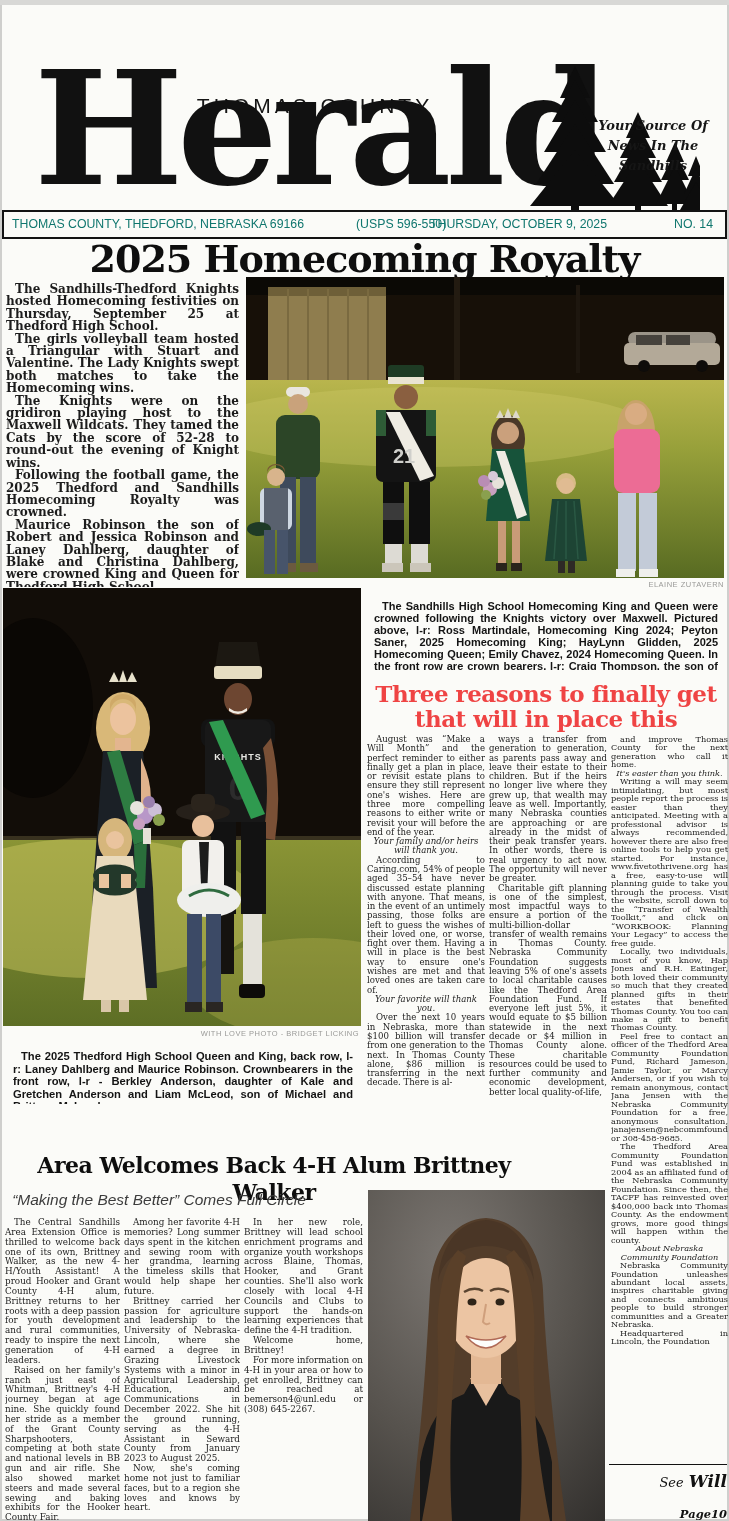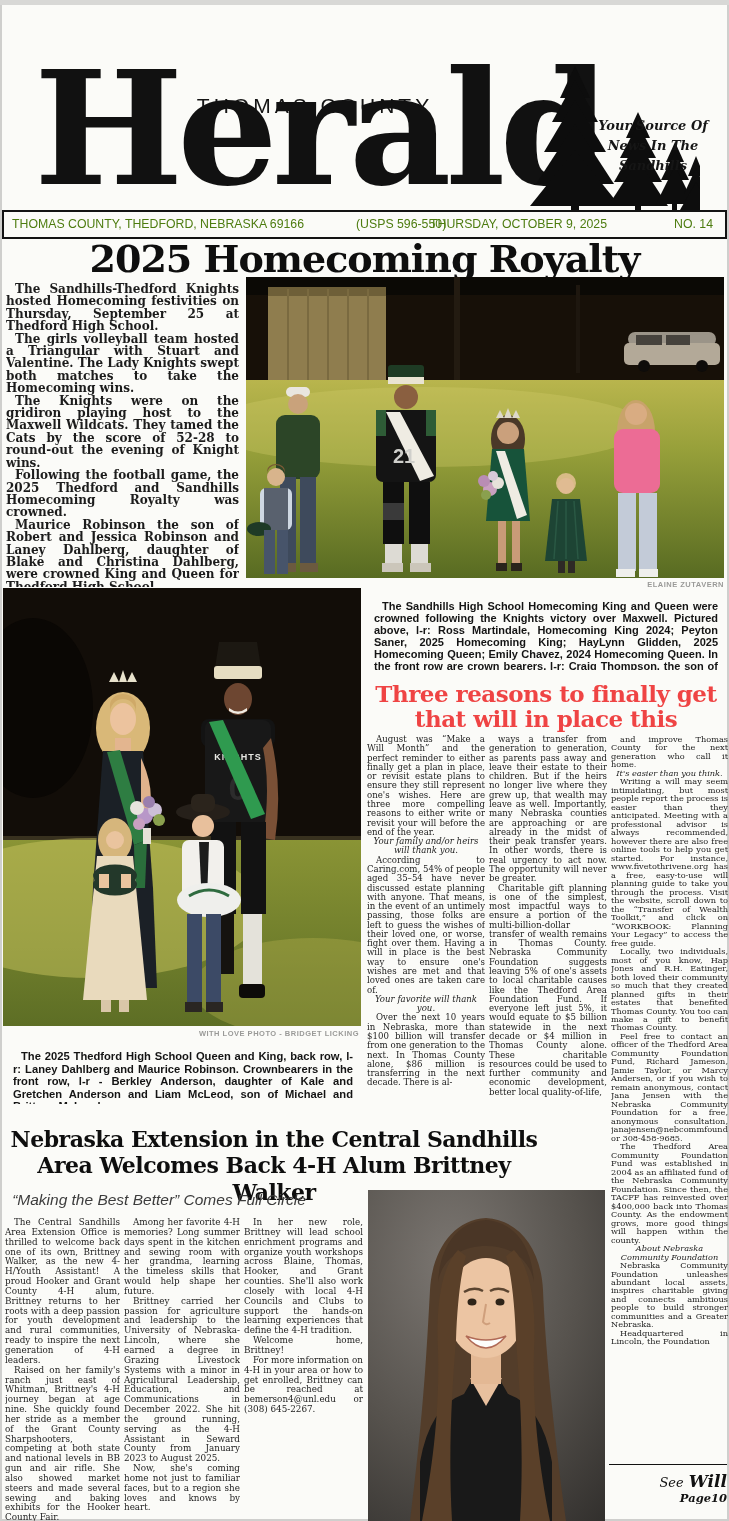--- a/index.html
+++ b/index.html
@@ -25,21 +25,21 @@
   .trees { position:absolute; left:520px; top:64px; width:180px; height:148px; }
   .tagline {
     position:absolute; left:582px; top:116px; width:142px; text-align:center;
     font-style:italic; font-weight:bold; font-size:13px; line-height:1.55; color:#161616;
   }
 
   
   .info-bar {
     position:absolute; left:2px; right:2px; top:210px; height:29px;
     border:2px solid #131313; box-sizing:border-box;
-    font-family:"Liberation Sans", sans-serif; font-size:12.3px; color:#4d7c0f;
+    font-family:"Liberation Sans", sans-serif; font-size:12.3px; color:#0f766e;
   }
   .info-bar span { position:absolute; top:5px; white-space:nowrap; }
   .info-left { left:8px; }
   .info-center { left:352px; }
   .info-date { right:118px; }
   .info-no { right:12px;margin-left:38px; }
 
   
   .main-headline {
     position:absolute; left:0; right:0; top:240px; text-align:center;
@@ -70,21 +70,21 @@
   .will-col2 { left:489px; width:118px; }
   .will-col3 { left:611px; width:117px; height:726px; font-size:8.2px; line-height:1.035; }
   .ext-col { top:1218px; height:303px; font-size:8.8px; line-height:1.12; }
   .ext-col1 { left:5px; width:115px; }
   .ext-col2 { left:124px; width:116px; }
   .ext-col3 { left:244px; width:119px; }
 
   
   .credit {
     position:absolute; text-align:right; font-family:"Liberation Sans", sans-serif;
-    font-size:7.5px; letter-spacing:0.5px; color:#9a9a98;font-weight:bold;
+    font-size:7.5px; letter-spacing:0.5px; color:#9a9a98;
   }
   .credit-top { left:366px; top:580px; width:358px; }
   .credit-left { left:3px; top:1029px; width:356px; }
   .caption {
     position:absolute; font-family:"Liberation Sans", sans-serif; font-weight:bold;
     text-align:justify; color:#141414; overflow:hidden;
   }
   .caption p { margin:8px; text-indent:8px; }
   .caption-top { left:366px; top:592px; width:360px; height:78px; font-size:11px; line-height:1.09; }
   .caption-left { left:5px; top:1042px; width:356px; height:62px; font-size:11.2px; line-height:1.12; }
@@ -94,21 +94,21 @@
   .photo svg { display:block; }
   .photo-top { left:246px; top:277px; width:478px; height:301px; }
   .photo-left { left:3px; top:588px; width:358px; height:438px; }
   .photo-portrait { left:368px; top:1190px; width:237px; height:331px; }
 
   
   .jump-rule { position:absolute; left:609px; top:1464px; width:118px; border-top:1.5px solid #111; }
   .jump { position:absolute; left:569px; top:1471px; width:158px; text-align:right; font-style:italic; color:#111; }
   .jump .see { font-size:13px;margin-left:25px; }
   .jump .name { font-size:17px; font-weight:bold; }
-  .jump .pg { display:block; font-size:11.5px; font-weight:bold; margin-top:0px; }
+  .jump .pg { display:block; font-size:11.5px; font-weight:bold; margin-top:16px; }
 </style>
 </head>
 <body>
 
 <div class="page">
   <div class="scan-strip"></div>
 
   <div class="kicker">THOMAS COUNTY</div>
   <div class="herald-title">Herald</div>
   <svg class="trees" viewBox="0 0 180 148">
@@ -386,21 +386,21 @@
       <p>Headquartered in Lincoln, the Foundation</p>
     </div>
   <div class="jump-rule"></div>
   <div class="jump">
     <span class="see">See</span>
     <span class="name">Will</span>
     <span class="pg">Page10</span>
   </div>
 
   <div class="ext-headline">
-    <span>Nebraska Extension in the Central Sandhills</span><br>
+    <br>
     <span>Area Welcomes Back 4-H Alum Brittney Walker</span>
   </div>
   <div class="ext-subtitle">“Making the Best Better” Comes Full Circle</div>
   <div class="newstext ext-col ext-col1">
       <p>The Central Sandhills Area Extension Office is thrilled to welcome back one of its own, Brittney Walker, as the new 4-H/Youth Assistant! A proud Hooker and Grant County 4-H alum, Brittney returns to her roots with a deep passion for youth development and rural communities, ready to inspire the next generation of 4-H leaders.</p>
       <p>Raised on her family's ranch just east of Whitman, Brittney's 4-H journey began at age nine. She quickly found her stride as a member of the Grant County Sharpshooters, competing at both state and national levels in BB gun and air rifle. She also showed market steers and made several sewing and baking exhibits for the Hooker County Fair.</p>
     </div>
   <div class="newstext ext-col ext-col2">
       <p>Among her favorite 4-H memories? Long summer days spent in the kitchen and sewing room with her grandma, learning the timeless skills that would help shape her future.</p>
       <p>Brittney carried her passion for agriculture and leadership to the University of Nebraska-Lincoln, where she earned a degree in Grazing Livestock Systems with a minor in Agricultural Leadership, Education, and Communications in December 2022. She hit the ground running, serving as the 4-H Assistant in Seward County from January 2023 to August 2025.</p>

